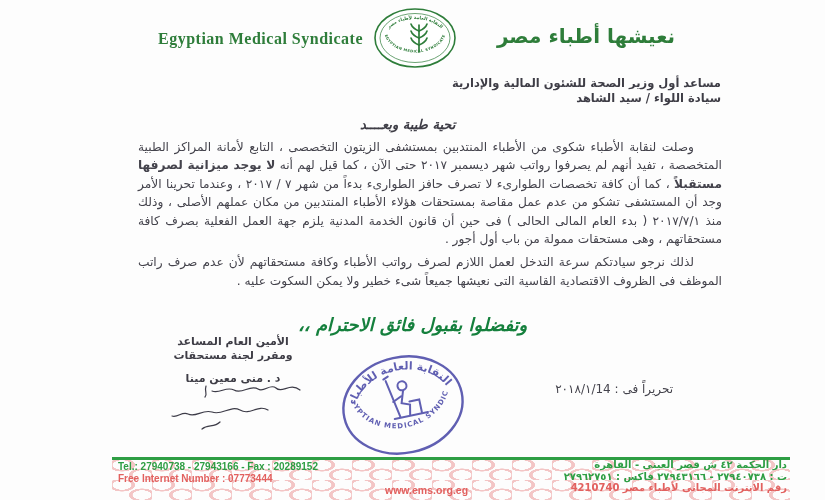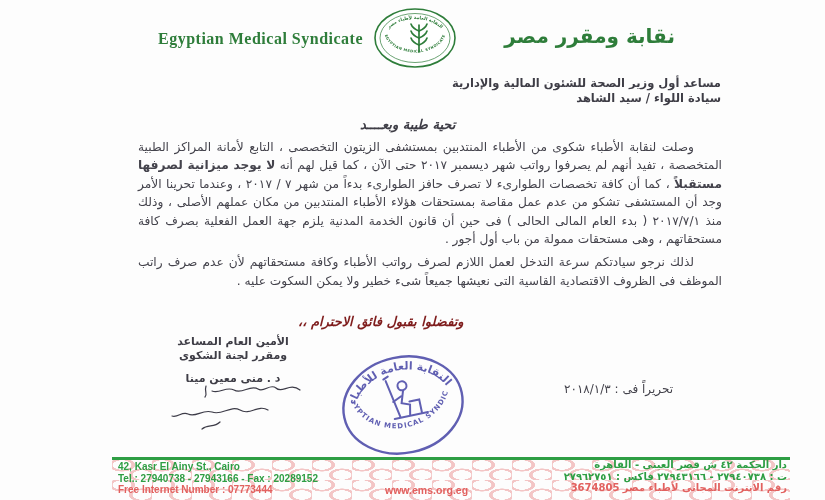--- a/index.html
+++ b/index.html
@@ -30,21 +30,21 @@
   }
   
   .letter-body{
     position:absolute;left:138px;top:138px;width:584px;direction:rtl;
     text-align:justify;font-size:12.2px;line-height:18.4px;color:#44434c;
   }
   .letter-body p{margin:0 0 5px 0;text-indent:28px;}
   .b{font-weight:bold;}
   .closing{
     position:absolute;left:298px;top:314px;direction:rtl;
-    font-size:13px;font-weight:bold;font-style:italic;color:#7f1d1d;
+    font-size:18px;font-weight:bold;font-style:italic;color:#15803d;
   }
   
   .sig-block{
     position:absolute;left:168px;top:335px;width:130px;direction:rtl;text-align:center;
     font-size:11px;font-weight:bold;line-height:14px;color:#3e3d46;
   }
   .sig-name{margin-top:9px;}
   .sig-scribble{position:absolute;left:150px;top:380px;width:160px;height:55px;}
   .date-line{
     position:absolute;left:488px;top:382px;width:185px;direction:rtl;text-align:right;
@@ -106,39 +106,39 @@
         <path d="M 47,24 C 42,22 40,20 39,17"></path>
         <path d="M 47,24 C 52,22 54,20 55,17"></path>
         <path d="M 47,31 C 42,29 40,27 39,24"></path>
         <path d="M 47,31 C 52,29 54,27 55,24"></path>
         <path d="M 47,38 C 42,36 40,34 39,31"></path>
         <path d="M 47,38 C 52,36 54,34 55,31"></path>
       </g>
     </svg>
   </div>
 
-  <div class="hdr-ar">نقابة ومقرر مصر</div>
+  <div class="hdr-ar">نعيشها أطباء مصر</div>
 
   <div class="recipient">
     <div>مساعد أول وزير الصحة للشئون المالية والإدارية</div>
     <div>سيادة اللواء / سيد الشاهد</div>
   </div>
 
   <div class="greeting">تحية طيبة وبعــــد</div>
 
   <div class="letter-body">
     <p><span>وصلت لنقابة الأطباء شكوى من الأطباء المنتدبين بمستشفى الزيتون التخصصى ، التابع لأمانة المراكز الطبية المتخصصة ، تفيد أنهم لم يصرفوا رواتب شهر ديسمبر ٢٠١٧ حتى الآن ، كما قيل لهم أنه </span><span class="b">لا يوجد ميزانية لصرفها مستقبلاً</span><span> ، كما أن كافة تخصصات الطوارىء لا تصرف حافز الطوارىء بدءاً من شهر ٧ / ٢٠١٧ ، وعندما تحرينا الأمر وجد أن المستشفى تشكو من عدم عمل مقاصة بمستحقات هؤلاء الأطباء المنتدبين من مكان عملهم الأصلى ، وذلك منذ ٢٠١٧/٧/١ ( بدء العام المالى الحالى ) فى حين أن قانون الخدمة المدنية يلزم جهة العمل الفعلية بصرف كافة مستحقاتهم ، وهى مستحقات ممولة من باب أول أجور .</span></p>
     <p>لذلك نرجو سيادتكم سرعة التدخل لعمل اللازم لصرف رواتب الأطباء وكافة مستحقاتهم لأن عدم صرف راتب الموظف فى الظروف الاقتصادية القاسية التى نعيشها جميعاً شىء خطير ولا يمكن السكوت عليه .</p>
   </div>
 
   <div class="closing">وتفضلوا بقبول فائق الاحترام ،،</div>
 
   <div class="sig-block">
     <div>الأمين العام المساعد</div>
-    <div>ومقرر لجنة الشكوى</div>
+    <div>ومقرر لجنة مستحقات</div>
     <div class="sig-name">د . منى معين مينا</div>
   </div>
 
   <div class="sig-scribble">
     <svg viewBox="0 0 160 55" width="160" height="55">
       <g stroke="#3d3c48" stroke-width="1.2" fill="none" stroke-linecap="round">
         <path d="M 150,10 C 140,2 132,14 126,8 C 120,3 114,13 108,9 C 100,4 92,15 84,10 C 76,6 70,14 62,11"></path>
         <path d="M 56,6 C 54,12 58,14 55,17"></path>
         <path d="M 118,30 C 108,24 100,36 90,30 C 80,25 72,36 62,32 C 52,29 46,38 38,34 C 32,31 28,38 22,36"></path>
         <path d="M 70,42 C 64,48 58,44 52,49"></path>
@@ -167,32 +167,31 @@
           <path d="M 67,46 L 58,50"></path>
           <path d="M 55,28 L 62,66"></path>
           <path d="M 53,26 L 58,24"></path>
           <path d="M 74,53 L 84,53 L 84,66"></path>
           <path d="M 56,67 L 90,67"></path>
         </g>
       </g>
     </svg>
   </div>
 
-  <div class="date-line">تحريراً فى : ٢٠١٨/١/٣</div>
+  <div class="date-line">تحريراً فى : ٢٠١٨/١/14</div>
 
   <div class="footer-rule"></div>
   <div class="footer-band"></div>
 
   <div class="ftr-en">
-    <div>42, Kasr El Ainy St., Cairo</div>
     <div>Tel.: 27940738 - 27943166 - Fax : 20289152</div>
     <div class="red">Free Internet Number : 07773444</div>
   </div>
 
   <div class="ftr-site">www.ems.org.eg</div>
 
   <div class="ftr-ar">
     <div>دار الحكمة ٤٢ ش قصر العينى - القاهرة</div>
     <div>ت : ٢٧٩٤٠٧٣٨ - ٢٧٩٤٣١٦٦   فاكس : ٢٧٩٦٢٧٥١</div>
-    <div class="red">رقم الانترنت المجانى لأطباء مصر 3674805</div>
+    <div class="red">رقم الانترنت المجانى لأطباء مصر 4210740</div>
   </div>
 
 </div>
 
 </body></html>

